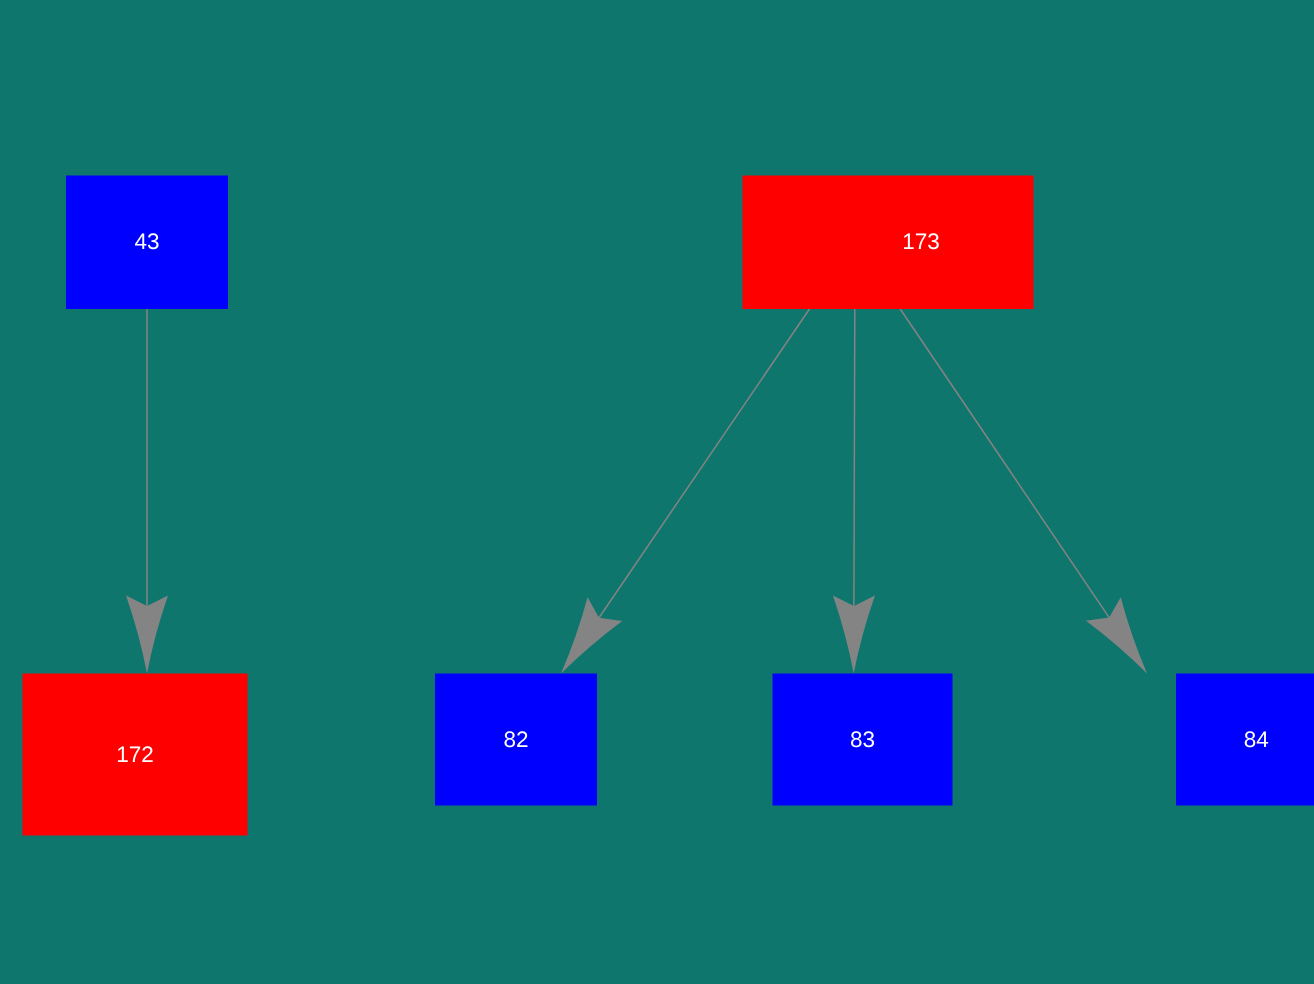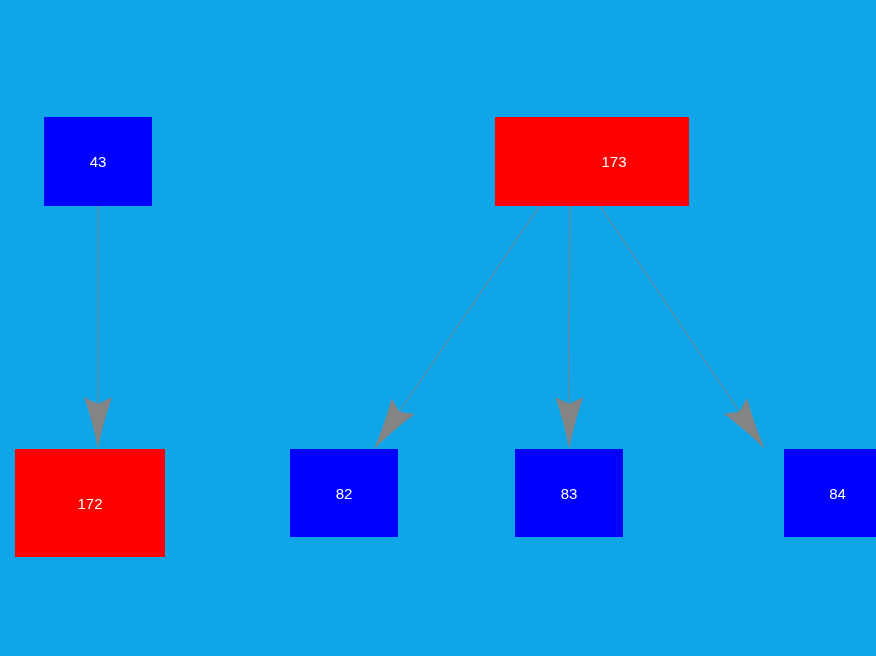--- a/index.html
+++ b/index.html
@@ -30,21 +30,21 @@
     justify-content: center;
     color: #ffffff;
     font-size: 15px;
     line-height: 1;
     user-select: none;
   }
 </style>
 </head>
 <body>
 
-<div id="canvas" style="width: 876px; height: 656px; background: #0ea5e9;">
+<div id="canvas" style="width: 876px; height: 656px; background: #0f766e;">
   <svg id="edges-layer" width="876" height="656" viewBox="0 0 876 656" xmlns="http://www.w3.org/2000/svg">
       <line x1="98" y1="206" x2="98" y2="405" stroke="#848484" stroke-width="1"></line>
       <path d="M0 0 Q-26 -5 -52 -14 L-45 0 L-52 14 Q-26 5 0 0 Z" transform="translate(98 449) rotate(90)" fill="#848484"></path>
       <line x1="539.6621417797888" y1="206" x2="398.7821021773377" y2="412.644836850498" stroke="#848484" stroke-width="1"></line>
       <path d="M0 0 Q-26 -5 -52 -14 L-45 0 L-52 14 Q-26 5 0 0 Z" transform="translate(373.9969834087481 449) rotate(124.28419534379742)" fill="#848484"></path>
       <line x1="569.865761689291" y1="206" x2="569.2654594262602" y2="405.0002001947349" stroke="#848484" stroke-width="1"></line>
       <path d="M0 0 Q-26 -5 -52 -14 L-45 0 L-52 14 Q-26 5 0 0 Z" transform="translate(569.132730015083 449) rotate(90.17283742298709)" fill="#848484"></path>
       <line x1="600.1365007541478" y1="206" x2="740.0296534849995" y2="412.5682856582508" stroke="#848484" stroke-width="1"></line>
       <path d="M0 0 Q-26 -5 -52 -14 L-45 0 L-52 14 Q-26 5 0 0 Z" transform="translate(764.7021116138764 449) rotate(55.893171078296)" fill="#848484"></path>
     </svg>
@@ -54,19 +54,19 @@
     </div>
     <div class="node" style="left: 495px; top: 117px; width: 150px; height: 89px; background: rgb(255, 0, 0); padding-left: 44px;">
       <span>173</span>
     </div>
     <div class="node" style="left: 15px; top: 449px; width: 150px; height: 108px; background: rgb(255, 0, 0);">
       <span>172</span>
     </div>
     <div class="node" style="left: 290px; top: 449px; width: 108px; height: 88px; background: rgb(0, 0, 255);">
       <span>82</span>
     </div>
-    <div class="node" style="left: 515px; top: 449px; width: 108px; height: 88px; background: rgb(0, 0, 255); justify-content: center;">
+    <div class="node" style="left: 515px; top: 449px; width: 120px; height: 88px; background: rgb(0, 0, 255); justify-content: center;">
       <span>83</span>
     </div>
     <div class="node" style="left: 741px; top: 449px; width: 107px; height: 88px; background: rgb(0, 0, 255); margin-left: 43px;">
       <span>84</span>
     </div>
   </div>
 
 </body></html>

